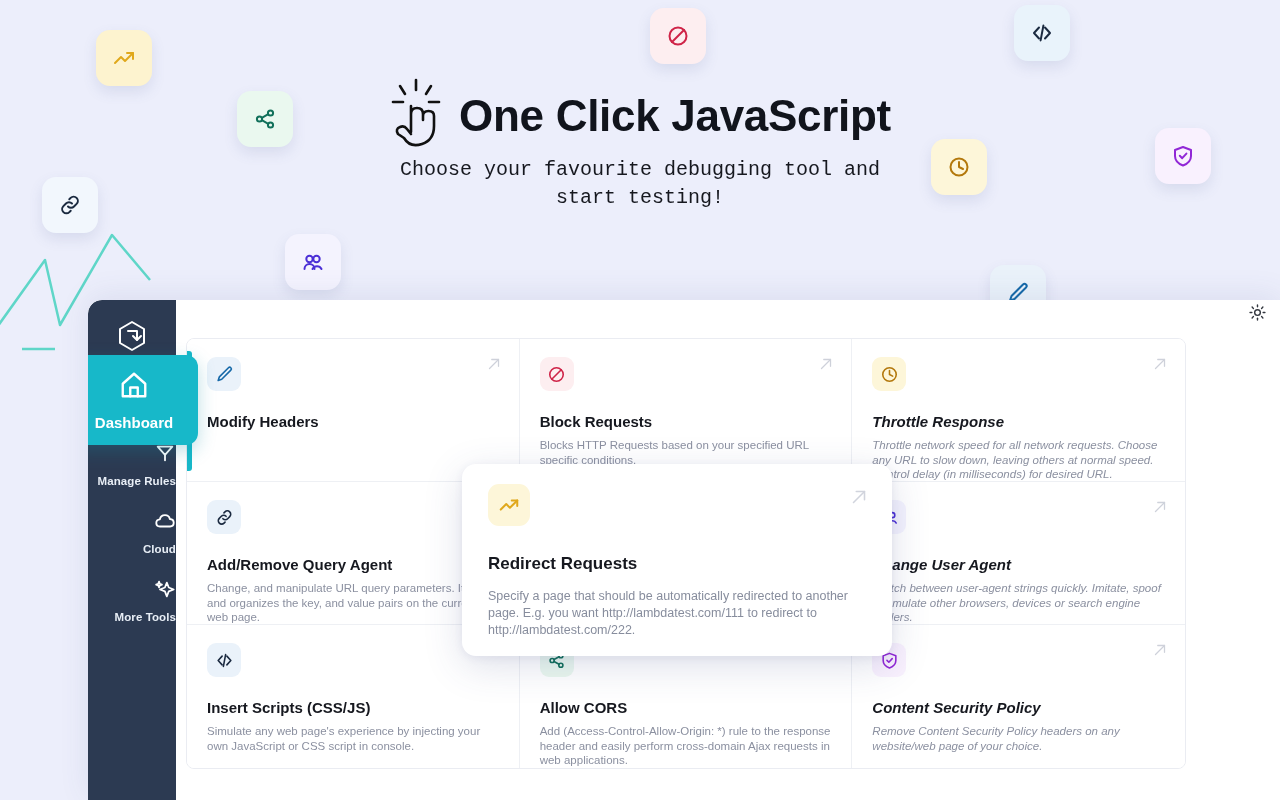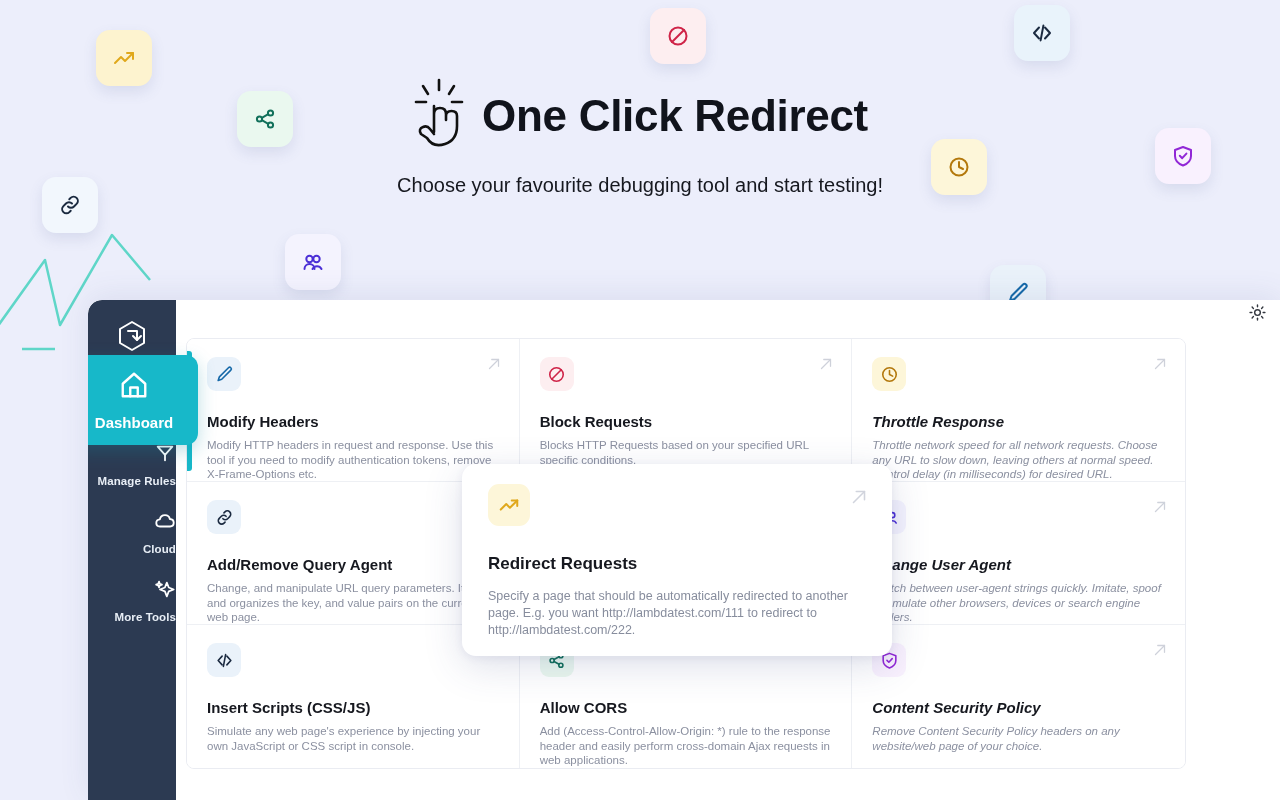--- a/index.html
+++ b/index.html
@@ -55,25 +55,26 @@
     gap: 14px;
   }
   .hero-title {
     font-size: 44px;
     font-weight: bold;
     color: #11141c;
     letter-spacing: -0.3px;
     line-height: 1.05;
   }
   .hero-sub {
-    margin: 15px auto 0;
+    margin: 0 auto 0;
     width: 500px;
     font-size: 20px;
     line-height: 1.42;
     color: #16181f;
+    font-family: Liberation Mono, monospace;
   }
 
   
   .app-window {
     position: absolute;
     left: 88px;
     top: 300px;
     width: 1192px;
     height: 500px;
     background: #ffffff;
@@ -345,21 +346,21 @@
           <line x1="11" y1="10" x2="16" y2="18"></line>
           <line x1="42" y1="10" x2="37" y2="18"></line>
           <line x1="4" y1="26" x2="14" y2="26"></line>
           <line x1="50" y1="26" x2="40" y2="26"></line>
         </g>
         <path d="M22 30 L22 56 M22 38 q0 -6 6 -6 q6 0 6 6 l0 6
                  M34 40 q0 -5 5.5 -5 q5.5 0 5.5 5 l0 10
                  q0 14 -12 18 q-12 4 -18 -6 L9 58 q-3 -5 2 -7 q4 -2 7 2 l4 5" fill="none" stroke="#111" stroke-width="2.6" stroke-linecap="round" stroke-linejoin="round"></path>
       </svg>
     </span>
-    <span class="hero-title">One Click Redirect</span>
+    <span class="hero-title">One Click JavaScript</span>
   </div>
   <div class="hero-sub">Choose your favourite debugging tool and start testing!</div>
 </div>
 
 <div class="app-window">
 
   <div class="win-topbar">
     <span>
       <svg width="17" height="17" viewBox="0 0 24 24" fill="none" stroke="#33373f" stroke-width="2" stroke-linecap="round">
         <circle cx="12" cy="12" r="4"></circle>
@@ -441,21 +442,20 @@
           <div class="card-icon" style="background:#eaf2fa">
             <svg width="19" height="19" viewBox="0 0 24 24" fill="none" stroke="#1669a8" stroke-width="2" stroke-linecap="round" stroke-linejoin="round">
               <path d="M17 3.5 a2.1 2.1 0 0 1 3 3 L8.5 18 L4 19.5 L5.5 15 Z"></path>
             </svg>
           </div>
           <span class="card-arrow"><svg width="18" height="18" viewBox="0 0 24 24" fill="none" stroke="#a7adbd" stroke-width="1.7" stroke-linecap="round" stroke-linejoin="round">
               <line x1="6" y1="18" x2="18" y2="6"></line>
               <polyline points="9,6 18,6 18,15"></polyline>
             </svg></span>
           <div class="card-title">Modify Headers</div>
-          <div class="card-desc">Modify HTTP headers in request and response. Use this tool if you need to modify authentication tokens, remove X-Frame-Options etc.</div>
         </div>
         <div class="card">
           <div class="card-icon" style="background:#fdeef0">
             <svg width="19" height="19" viewBox="0 0 24 24" fill="none" stroke="#cf2448" stroke-width="2" stroke-linecap="round" stroke-linejoin="round">
               <circle cx="12" cy="12" r="8.5"></circle>
               <line x1="6" y1="18" x2="18" y2="6"></line>
             </svg>
           </div>
           <span class="card-arrow"><svg width="18" height="18" viewBox="0 0 24 24" fill="none" stroke="#a7adbd" stroke-width="1.7" stroke-linecap="round" stroke-linejoin="round">
               <line x1="6" y1="18" x2="18" y2="6"></line>

